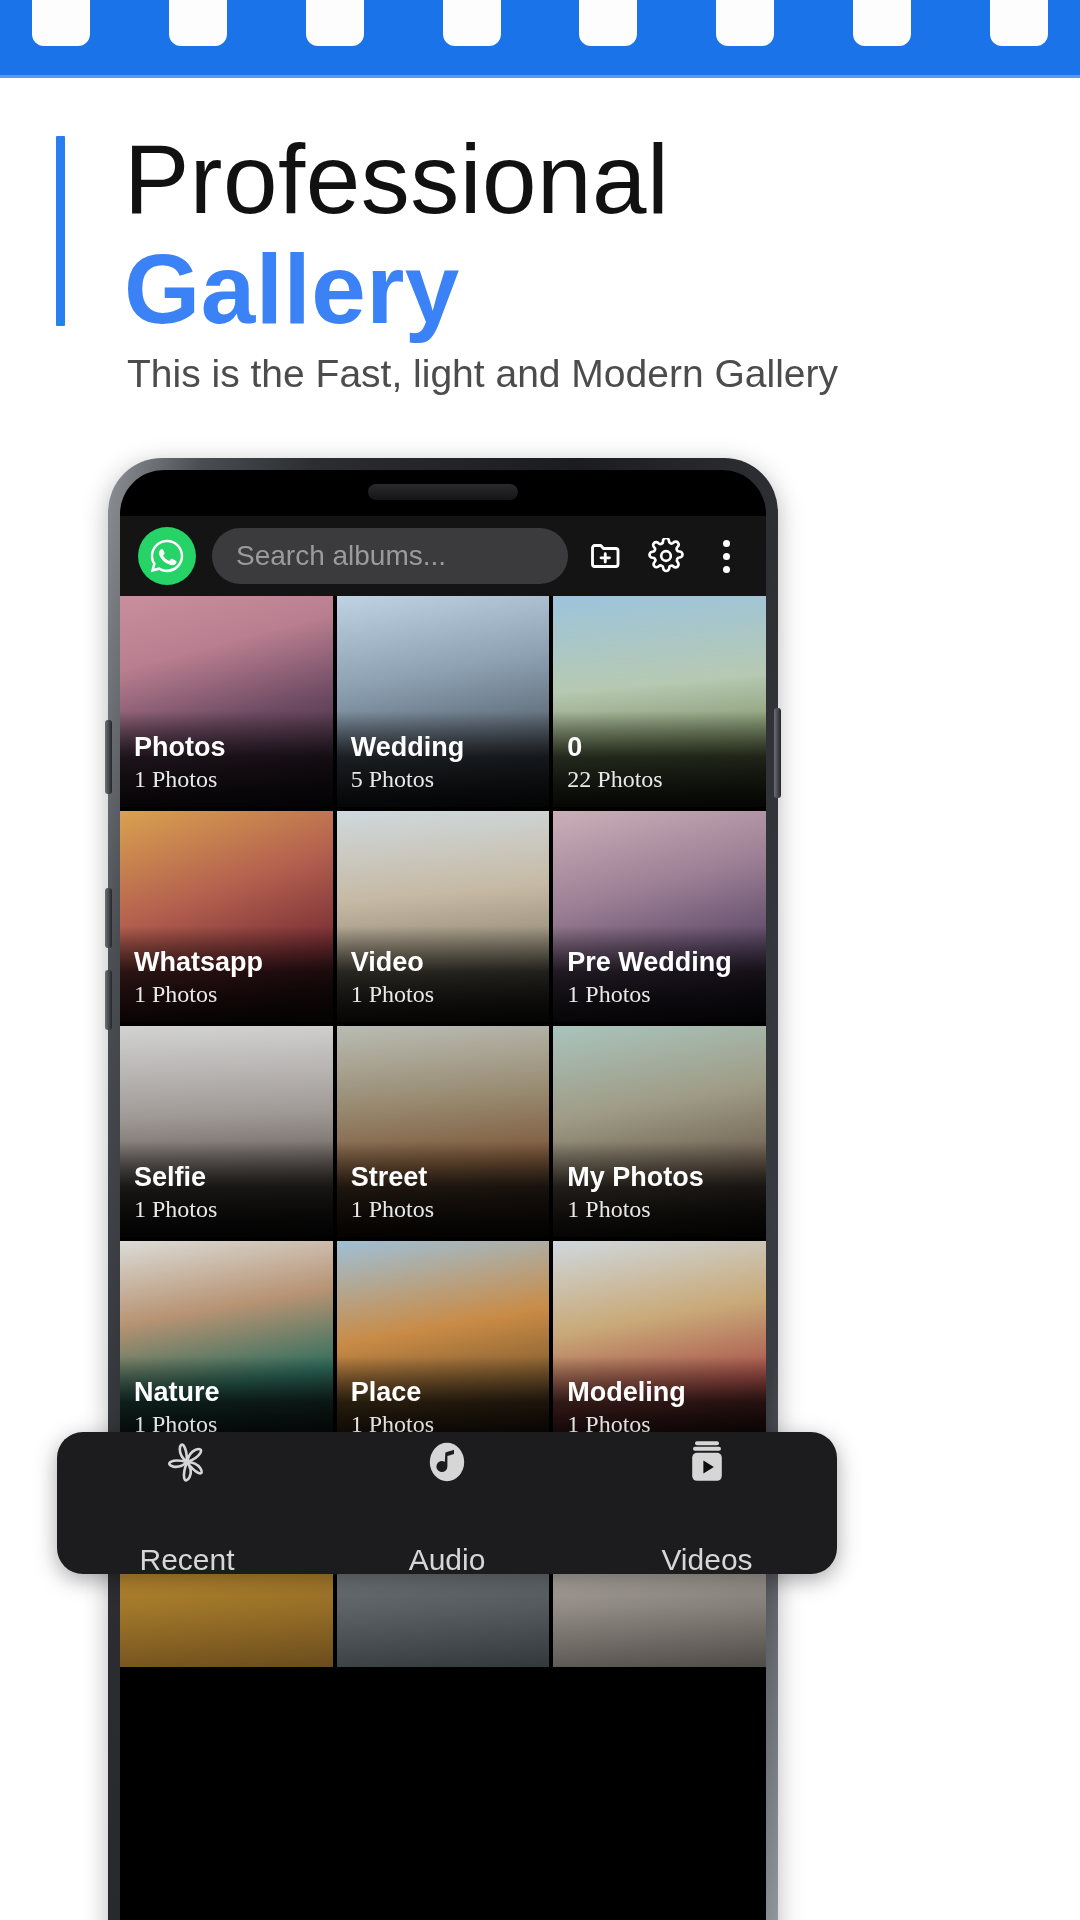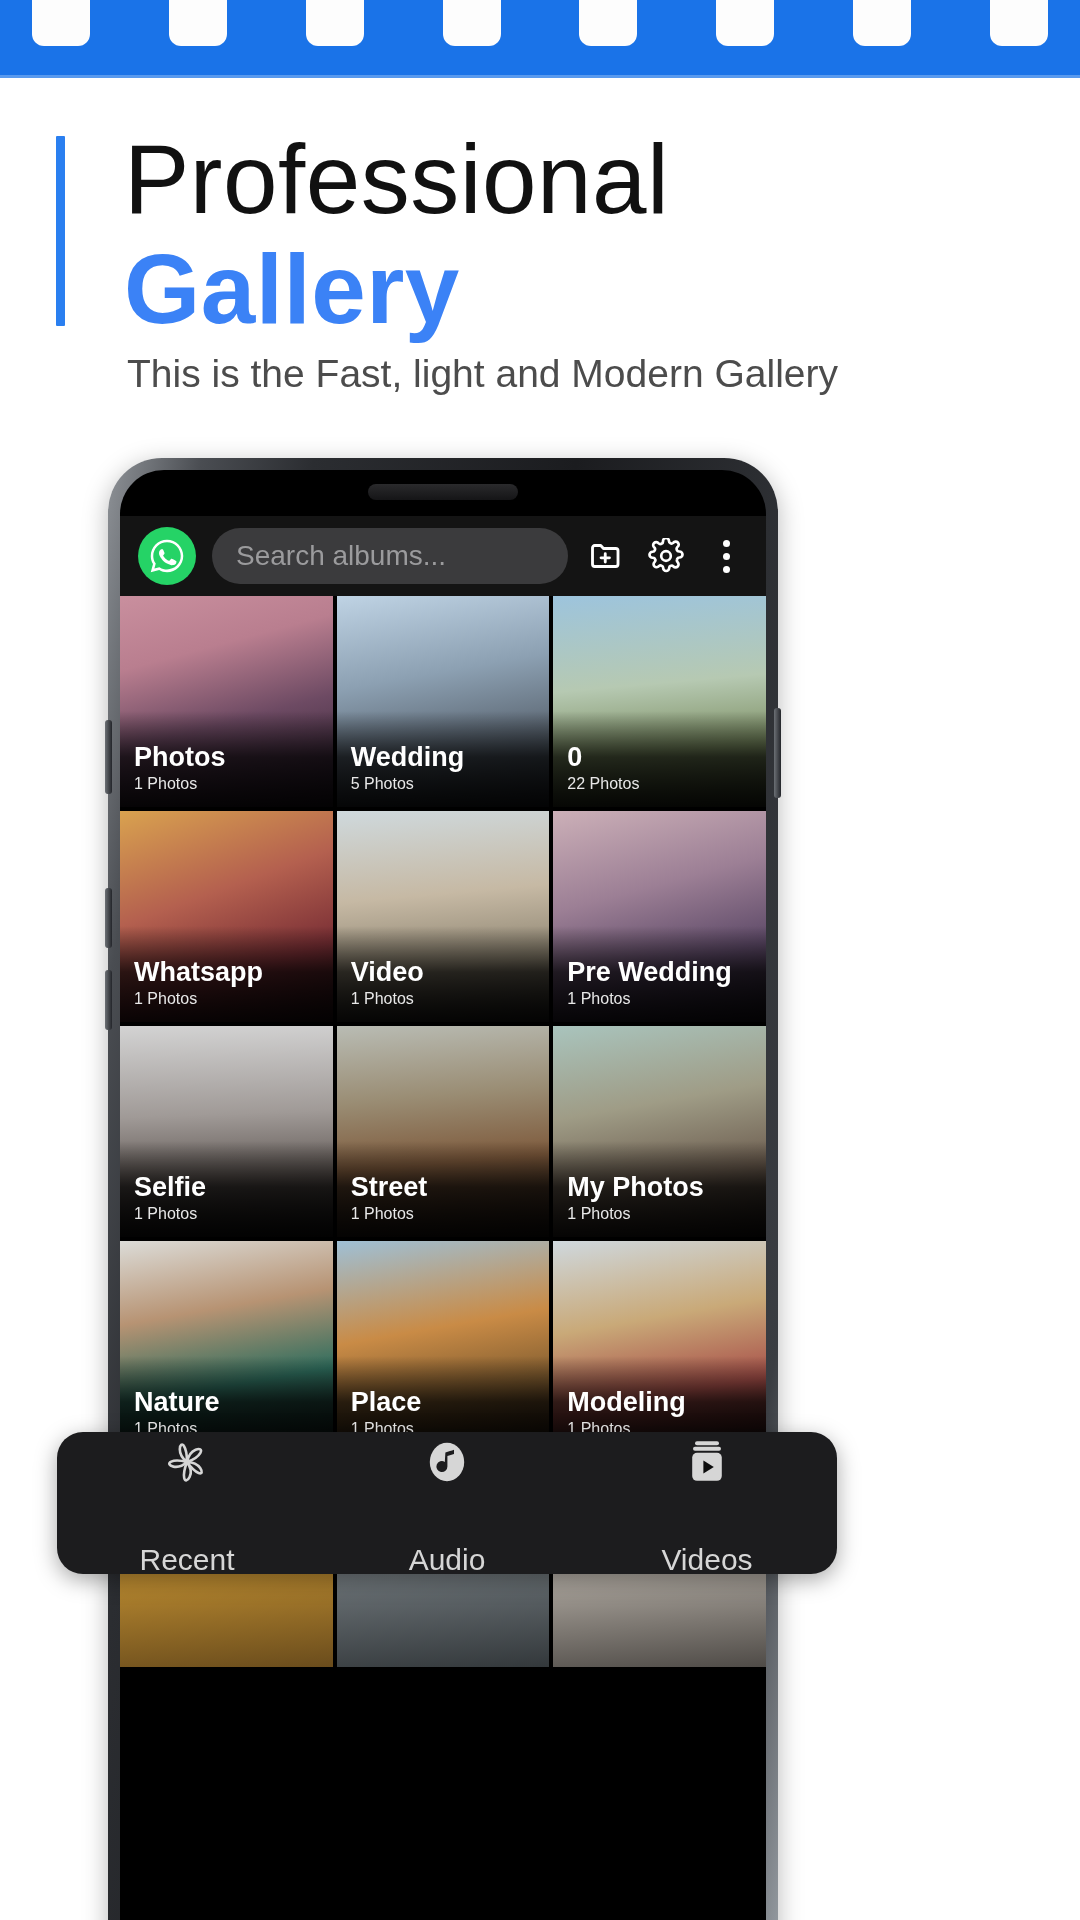--- a/index.html
+++ b/index.html
@@ -105,21 +105,21 @@
     align-content:start;
   }
   .tile{ position:relative; height:211px; overflow:hidden; background:#111; }
   .tile .photo{ position:absolute; inset:0; }
   .tile .shade{
     position:absolute; left:0; right:0; bottom:0; height:96px;
     background:linear-gradient(180deg,rgba(0,0,0,0) 0%,rgba(0,0,0,.72) 48%,rgba(0,0,0,.92) 100%);
   }
   .tile .meta{ position:absolute; left:14px; bottom:12px; }
   .tile .name{ color:#fff; font-size:27px; font-weight:700; line-height:1.18; }
-  .tile .count{ color:#e8e8e8; font-size:16px; font-weight:400; line-height:1.3; }
+  .tile .count{ color:#e8e8e8; font-size:24px; font-weight:400; line-height:1.3;font-family:Liberation Serif, serif; }
 
   
   .bottom-nav{
     position:absolute; left:57px; top:1432px; width:780px; height:142px;
     background:#1c1c1e; border-radius:26px;
     display:flex; align-items:center; justify-content:space-around;
     box-shadow:0 6px 22px rgba(0,0,0,.35);
     z-index:5;
   }
   .nav-item{ display:flex; flex-direction:column; align-items:center; gap:10px; width:20%; }

